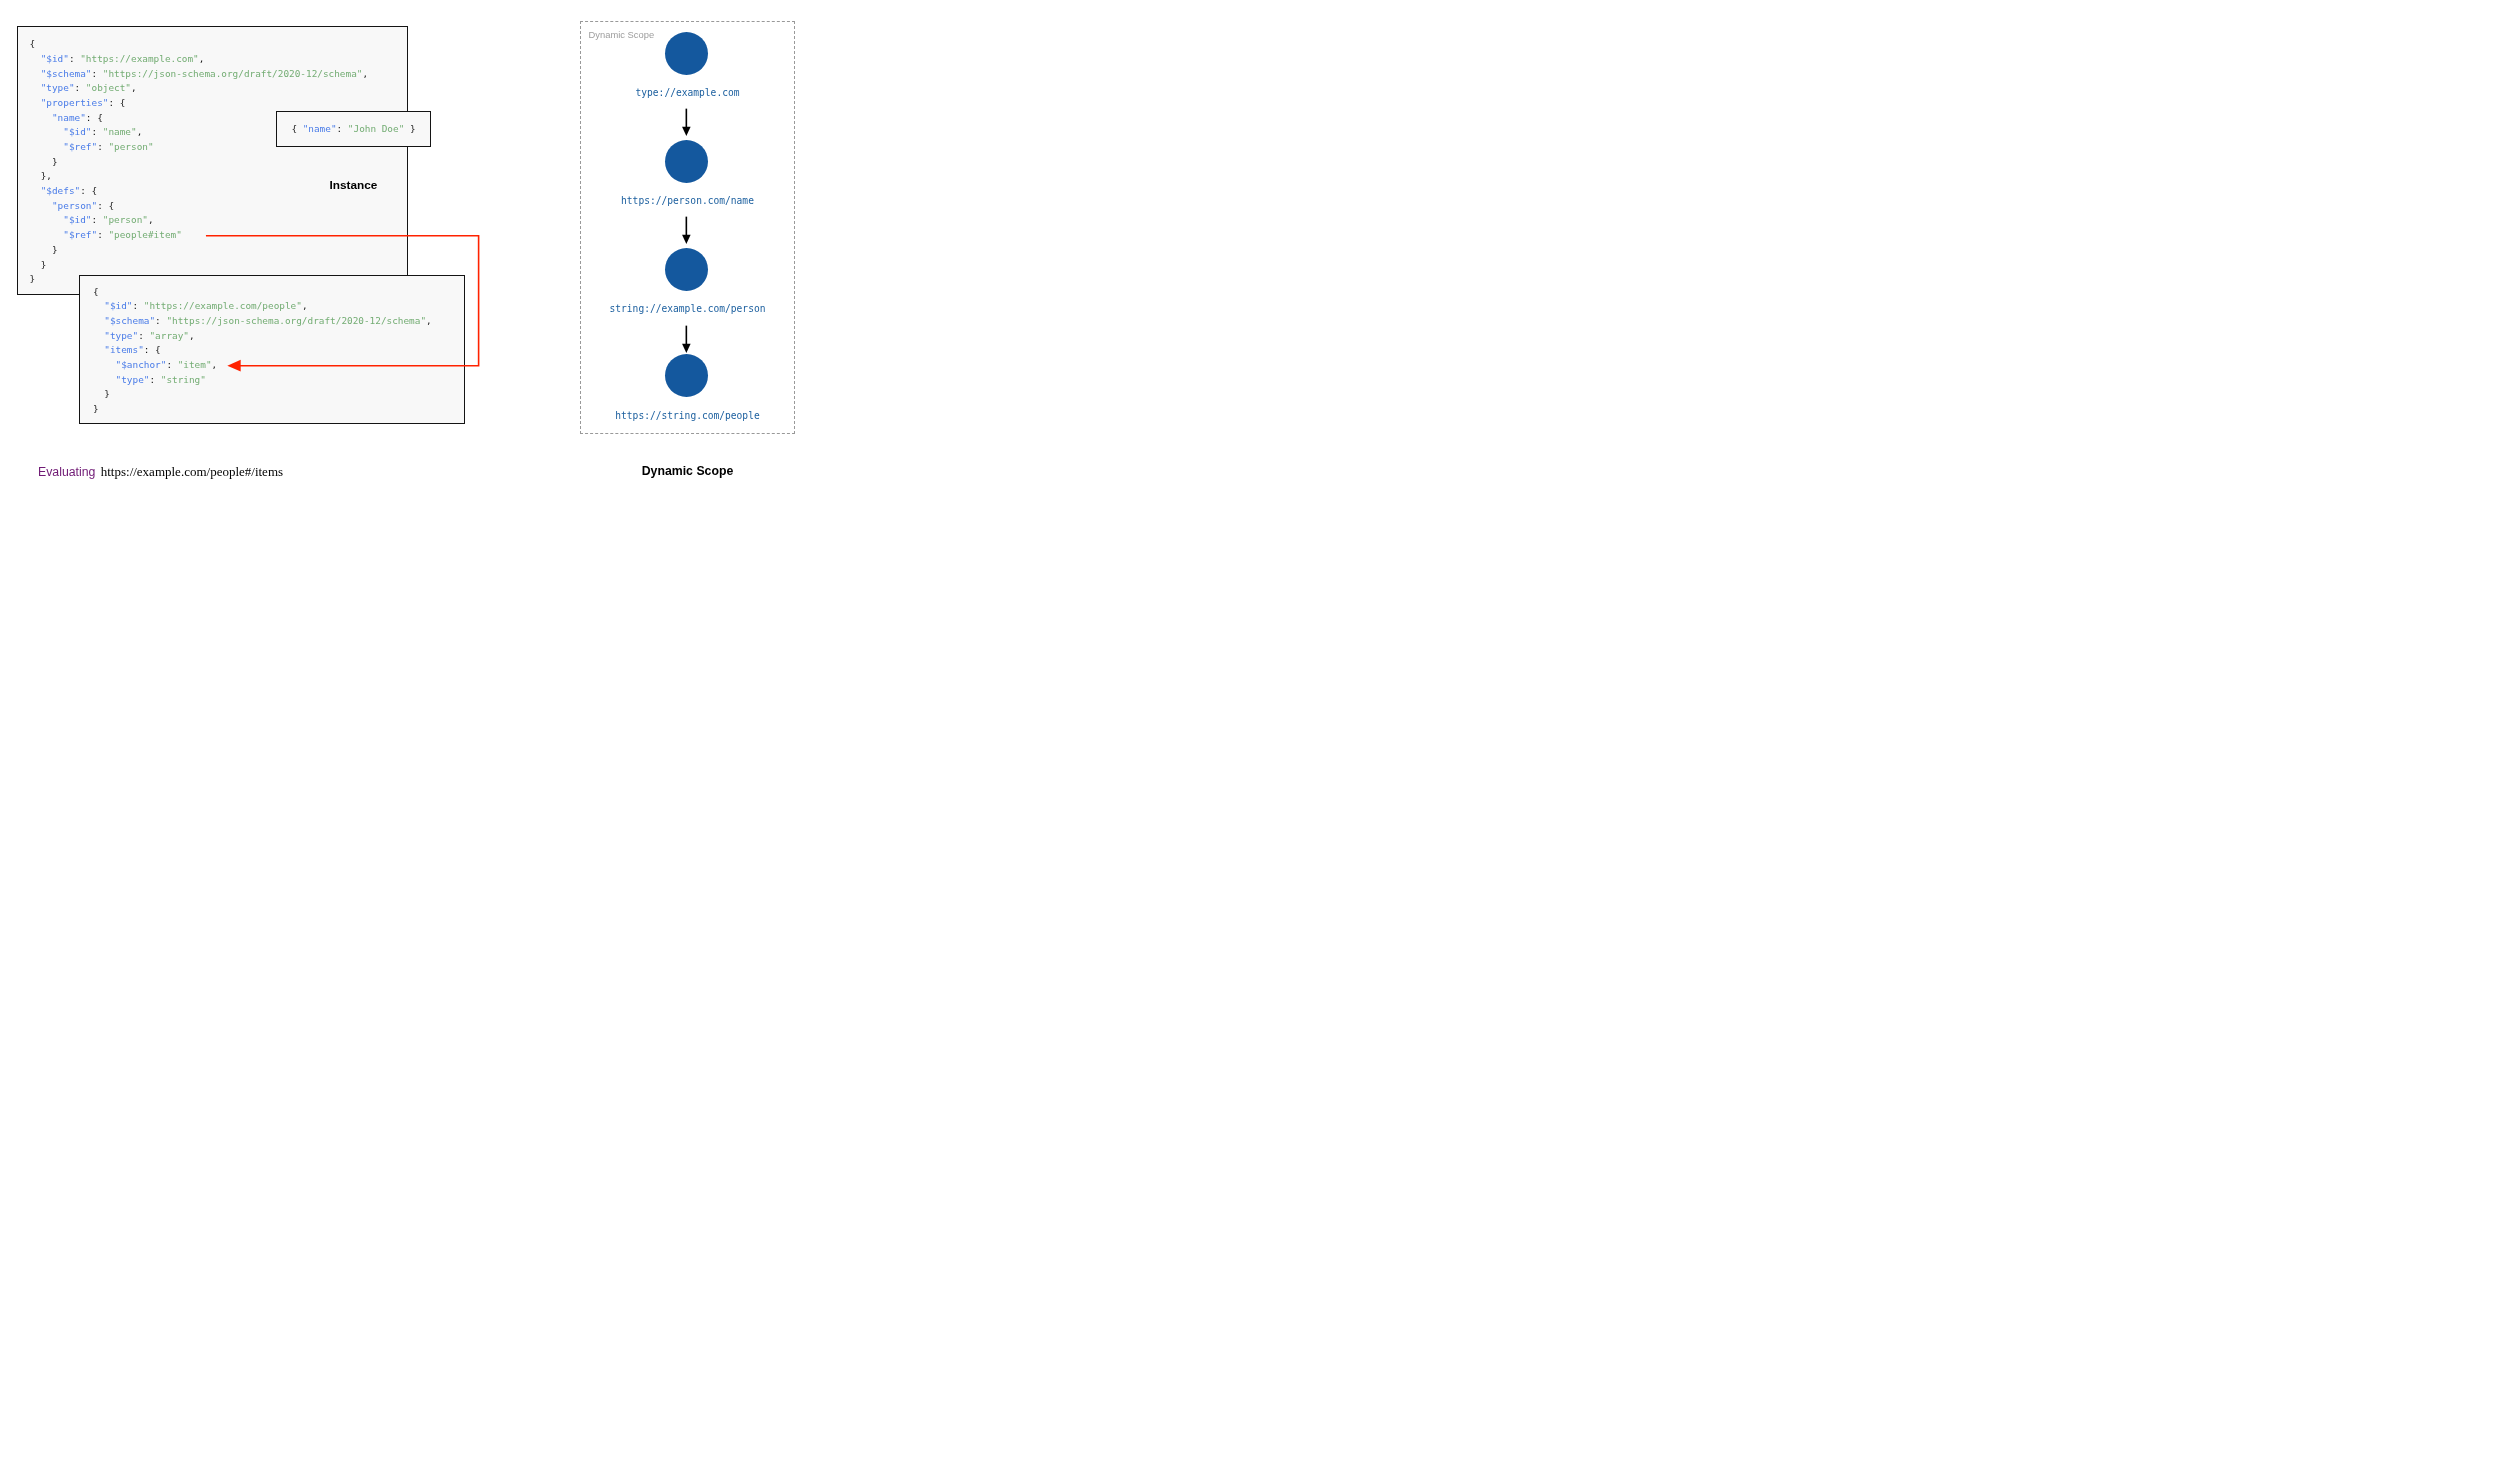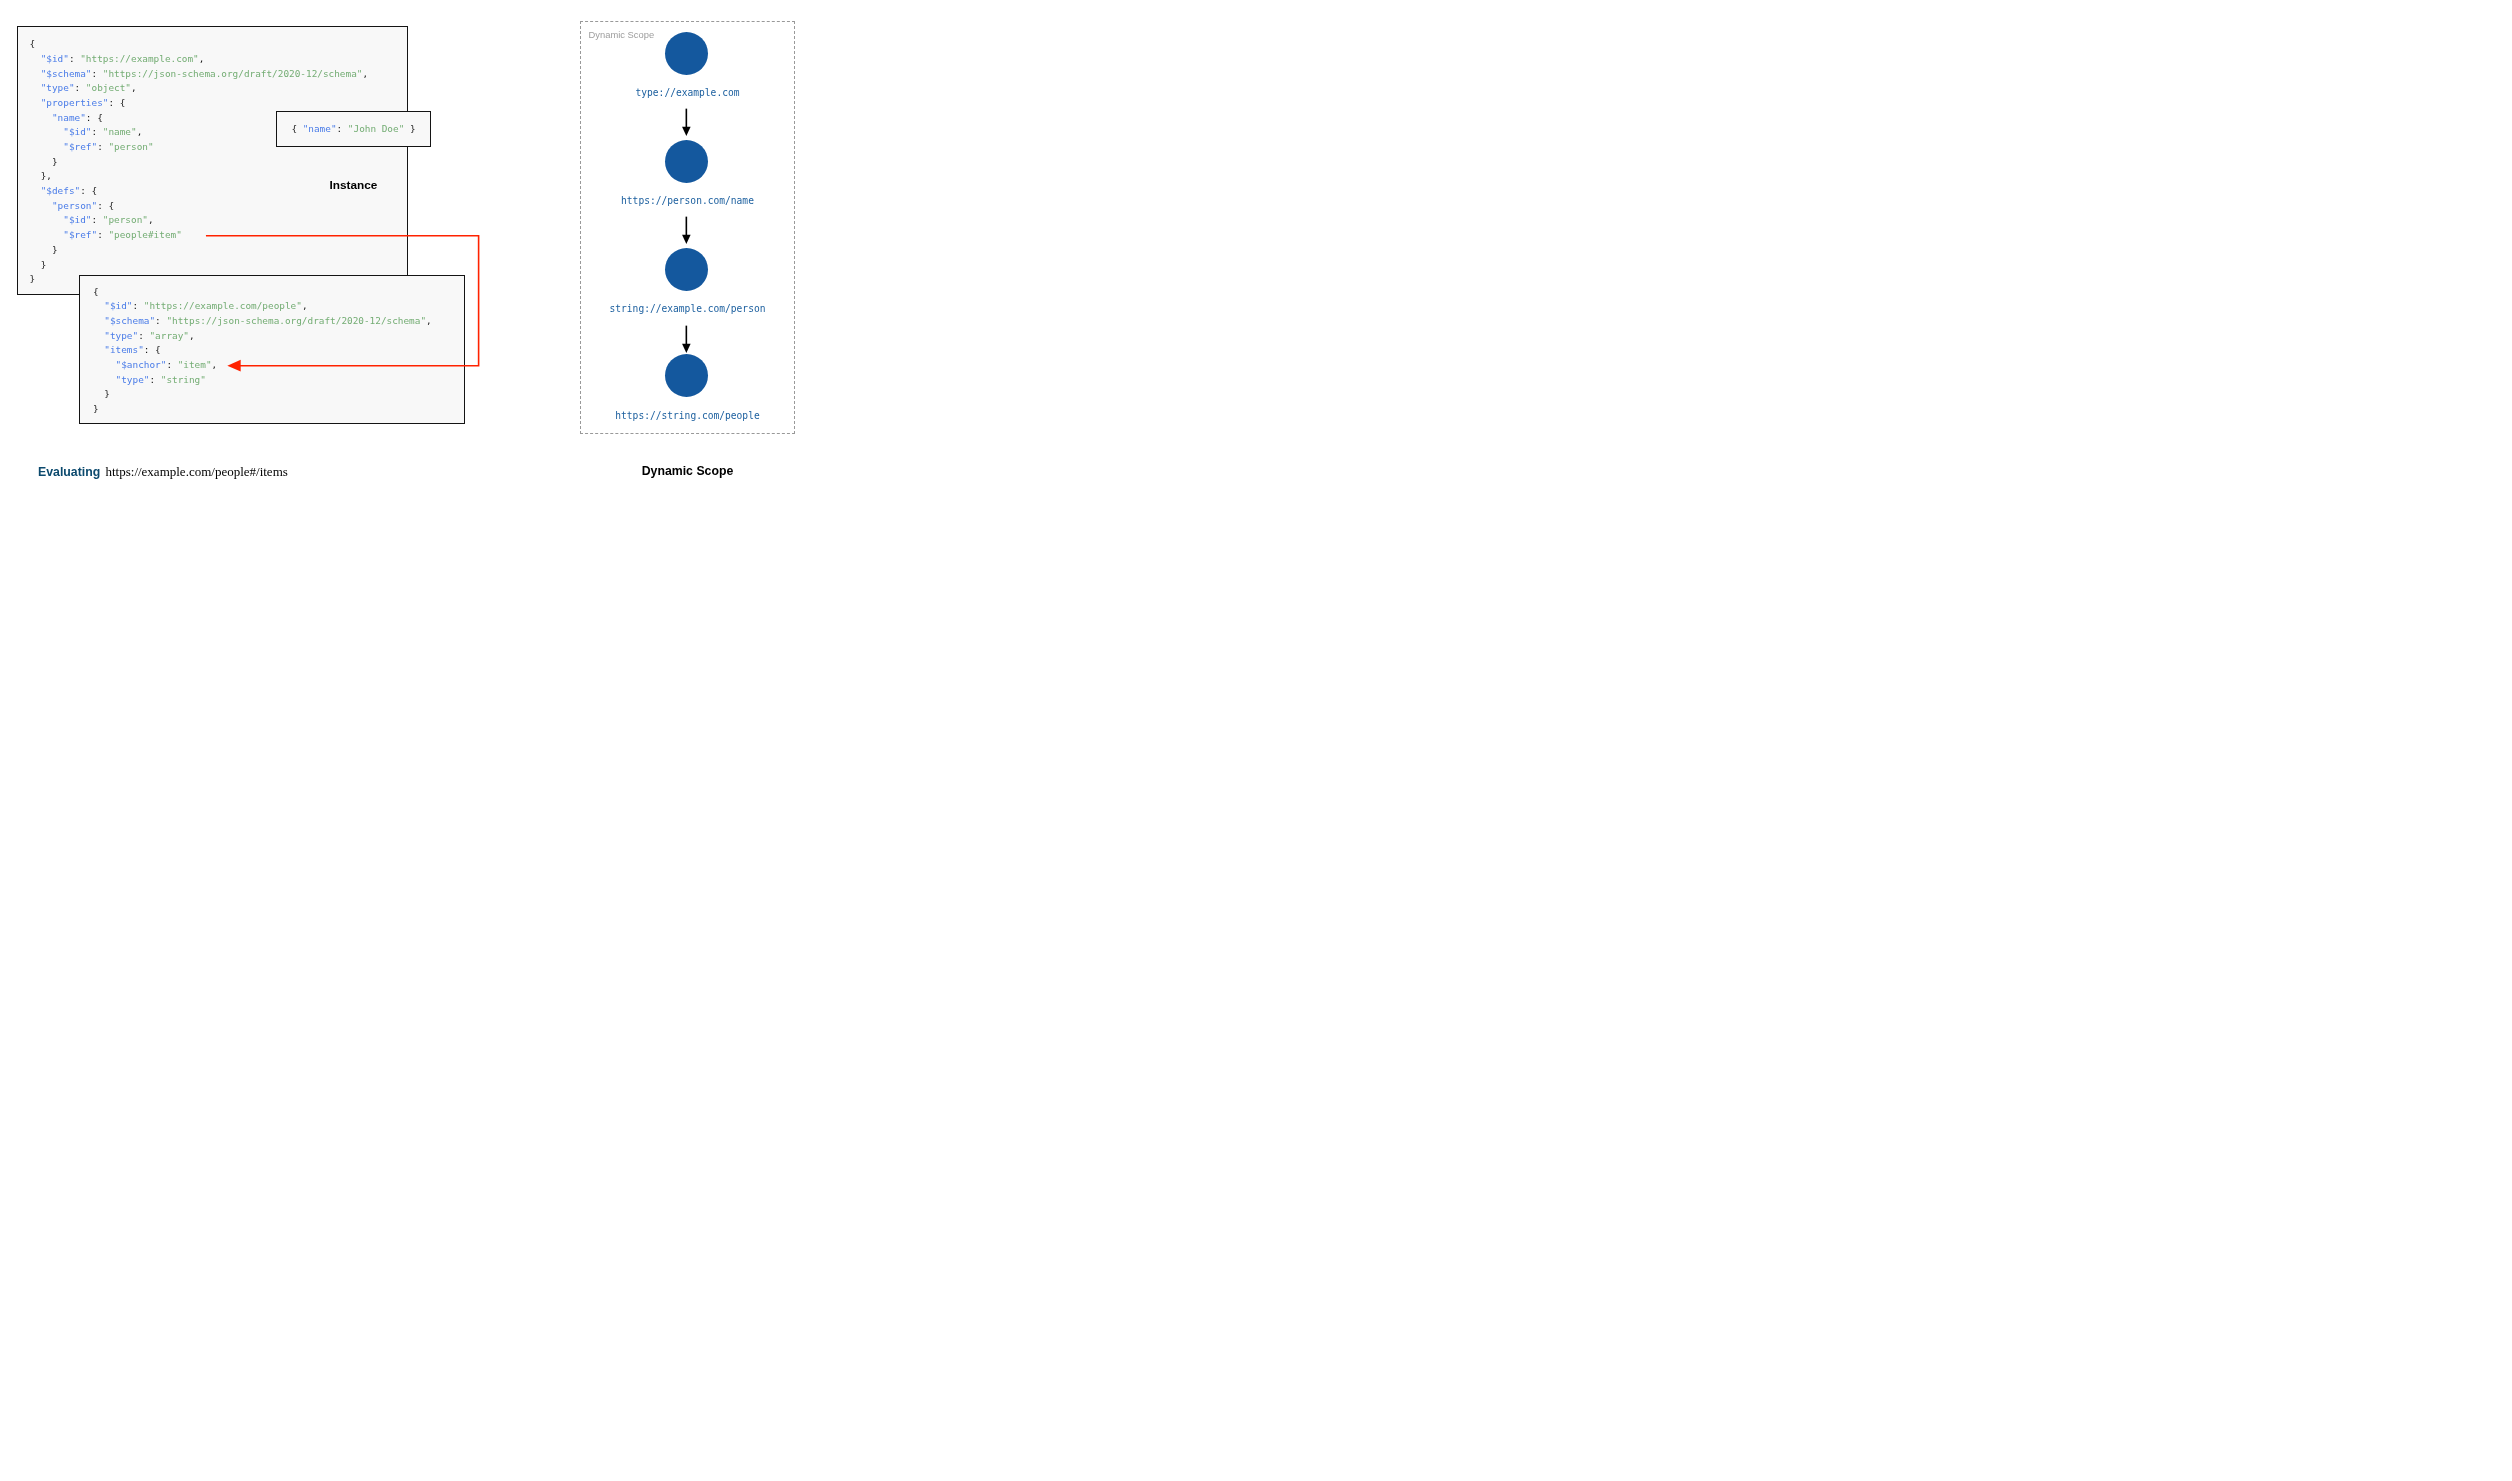--- a/index.html
+++ b/index.html
@@ -20,21 +20,21 @@
   #instance-box{left:276px;top:111px;width:155px;height:36px;z-index:2;
                 display:flex;align-items:center;justify-content:center;padding:0;}
   #instance-caption{position:absolute;left:276px;top:154px;width:155px;z-index:2;
                     text-align:center;font-weight:bold;font-size:11.8px;color:#000;margin-top:24px;}
 
   
   #red-arrow-svg{position:absolute;left:0;top:0;width:838px;height:494px;z-index:4;pointer-events:none;}
 
   
   #evaluating{position:absolute;left:38px;top:464px;display:flex;align-items:baseline;z-index:1;}
-  #evaluating .ev-prefix{font-weight:bold;font-size:12.3px;color:#0c4a6e;}
+  #evaluating .ev-prefix{font-weight:normal;font-size:12.3px;color:#701a75;}
   #evaluating .ev-uri{font-family:Liberation Serif, serif;font-size:13px;color:#000;margin-left:5.3px;}
   #scope-caption{position:absolute;left:580px;top:464px;width:215px;text-align:center;
                  font-weight:bold;font-size:12.3px;color:#000;}
 
   
   #scope-box{position:absolute;left:580px;top:21.4px;width:215px;height:413px;
              border:1.1px dashed #999999;box-sizing:border-box;}
   #scope-watermark{position:absolute;left:7.5px;top:6.4px;font-size:9.4px;color:#9E9E9E;}
   .scope-node-circle{position:absolute;left:84px;width:43px;height:43px;border-radius:50%;
                      background:#14589E;}

